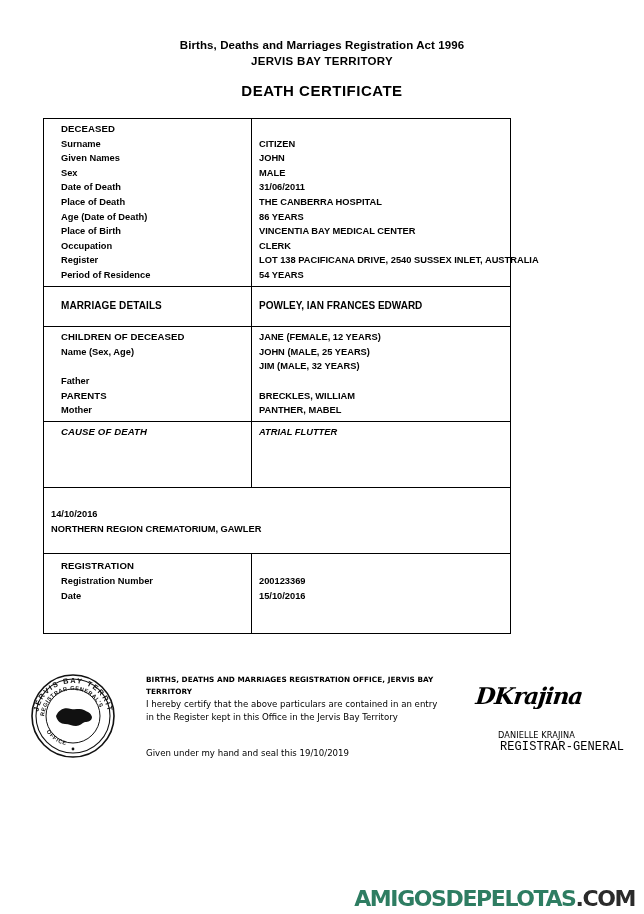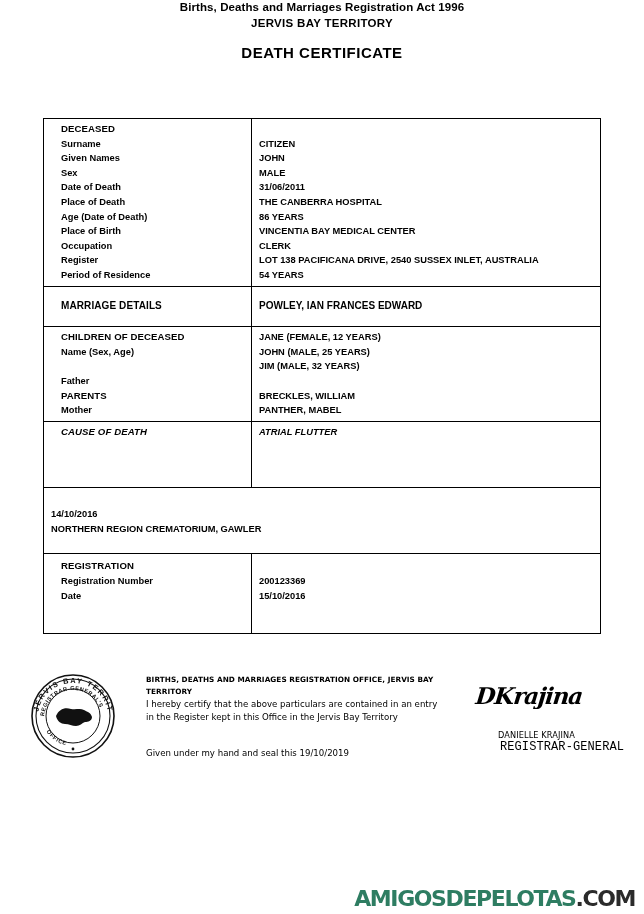--- a/index.html
+++ b/index.html
@@ -12,20 +12,21 @@
     height: 914px;
     position: relative;
     font-family: "Liberation Sans", sans-serif;
     color: #000000;
     overflow: hidden;
   }
 
   
   .doc-header {
     text-align: center;
+    padding-top: 38px;
   }
   .hdr-act {
     font-size: 11.5px;
     font-weight: bold;
     letter-spacing: 0.1px;
     line-height: 15px;
   }
   .hdr-territory {
     font-size: 11.5px;
     font-weight: bold;
@@ -37,21 +38,21 @@
     font-weight: bold;
     letter-spacing: 0.5px;
     margin-top: 13px;
   }
 
   
   .cert-table {
     position: absolute;
     left: 43px;
     top: 118px;
-    width: 558px;
+    width: 468px;
     border: 1px solid #000;
     box-sizing: border-box;
   }
   .cert-row {
     display: flex;
     border-bottom: 1px solid #000;
     box-sizing: border-box;
   }
   .cert-row:last-child { border-bottom: none; }
   .cell-label {

